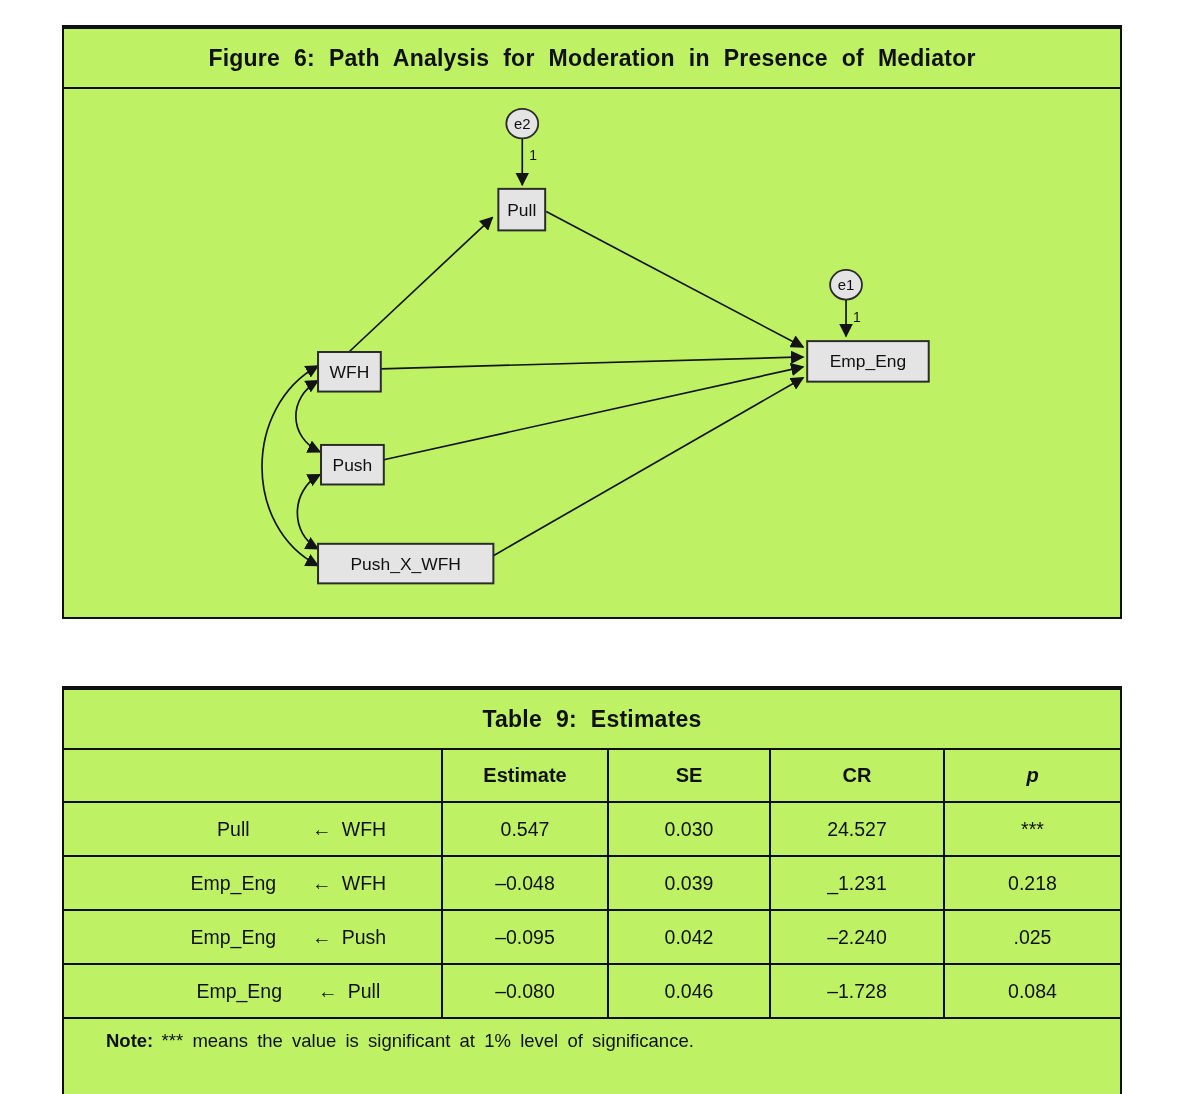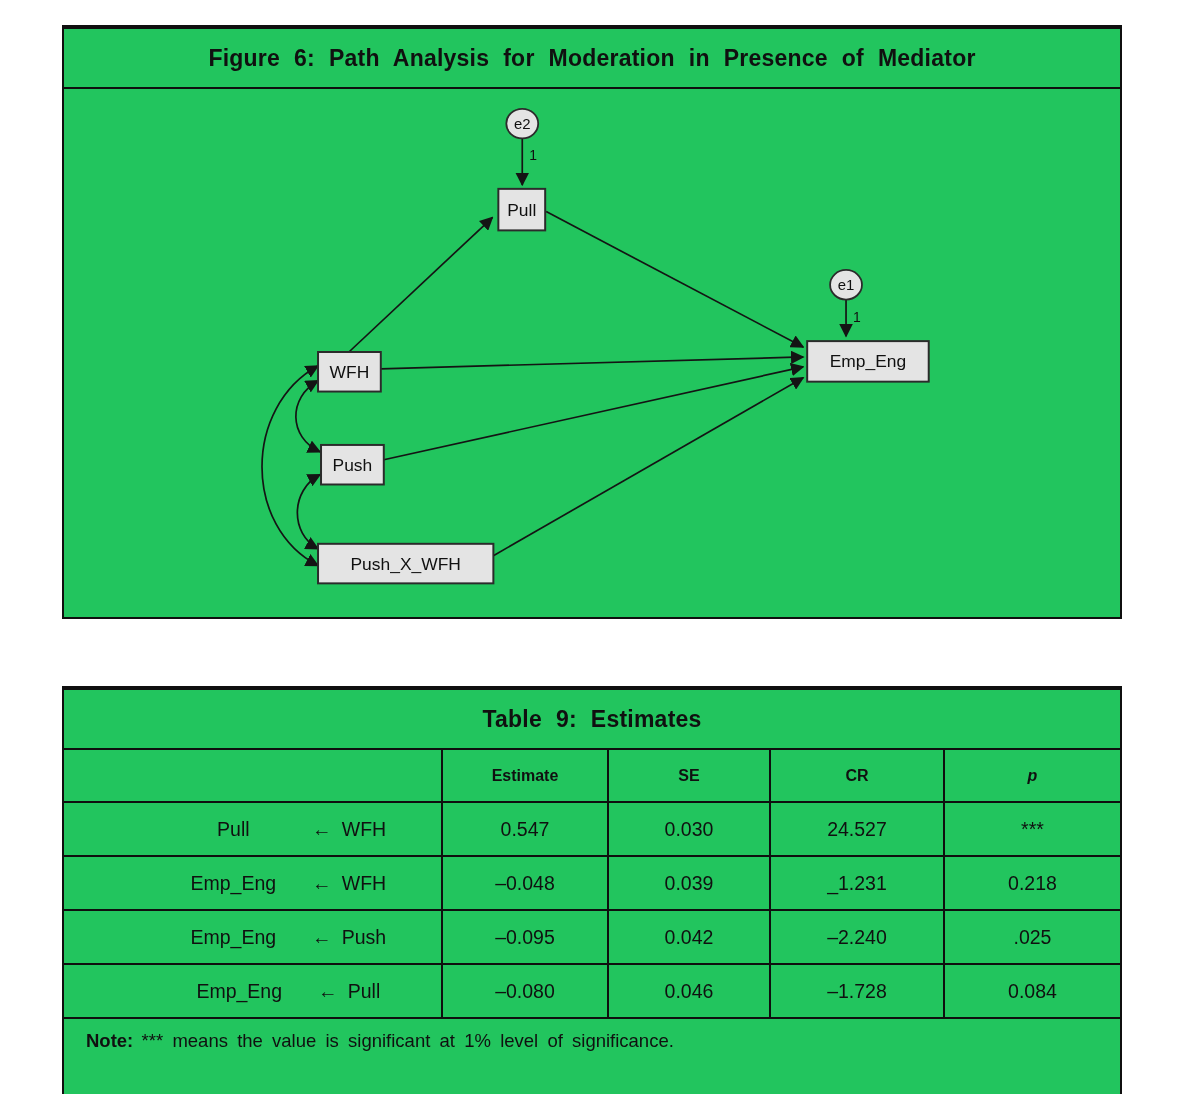--- a/index.html
+++ b/index.html
@@ -14,21 +14,21 @@
   html,body{background:var(--page-bg);}
   body{
     width:1180px;height:1094px;position:relative;
     font-family:"Liberation Sans","DejaVu Sans",sans-serif;
     color:var(--text);
   }
   .panel{
     position:absolute;left:62px;width:1060px;
     border:2px solid var(--panel-border);
     border-top-width:4px;
-    background:#22c55e;
+    background:#bef264;
   }
   .figure-panel{top:25px;height:594px;}
   .table-panel{top:686px;height:430px;}
   .panel-title{
     height:60px;display:flex;align-items:center;justify-content:center;
     border-bottom:2px solid var(--panel-border);
     font-size:23px;font-weight:bold;word-spacing:0.32em;letter-spacing:0.01em;
   }
   .diagram{position:relative;height:526px;}
   .diagram svg{position:absolute;inset:0;width:100%;height:100%;}
@@ -45,29 +45,29 @@
   table.estimates{
     width:100%;border-collapse:collapse;table-layout:fixed;
   }
   table.estimates th,table.estimates td{
     border:2px solid var(--panel-border);
     font-size:19.5px;text-align:center;vertical-align:middle;
     overflow:hidden;white-space:nowrap;
   }
   table.estimates tr :first-child{border-left:none;}
   table.estimates tr :last-child{border-right:none;}
-  table.estimates thead th{border-top:none;font-weight:bold;font-size:16px;height:52px;text-align:center;}
+  table.estimates thead th{border-top:none;font-weight:bold;font-size:20px;height:52px;text-align:center;}
   table.estimates tbody td{height:54px;}
   th.p-head{font-style:italic;}
   td.rel-cell{text-align:left;padding-left:46px;}
   .dep{display:inline-block;width:137px;}
   .rel{display:inline-block;width:40px;}
   .note-row{
     height:44px;display:flex;align-items:center;
-    padding-left:22px;font-size:18.5px;word-spacing:0.22em;
+    padding-left:42px;font-size:18.5px;word-spacing:0.22em;
   }
   .note-label{font-weight:bold;margin-right:0.45em;}
 </style>
 </head>
 <body>
 
 <section class="panel figure-panel">
   <header class="panel-title">Figure 6: Path Analysis for Moderation in Presence of Mediator</header>
   <div class="diagram">
     <svg viewBox="0 0 1060 532" preserveAspectRatio="none">

